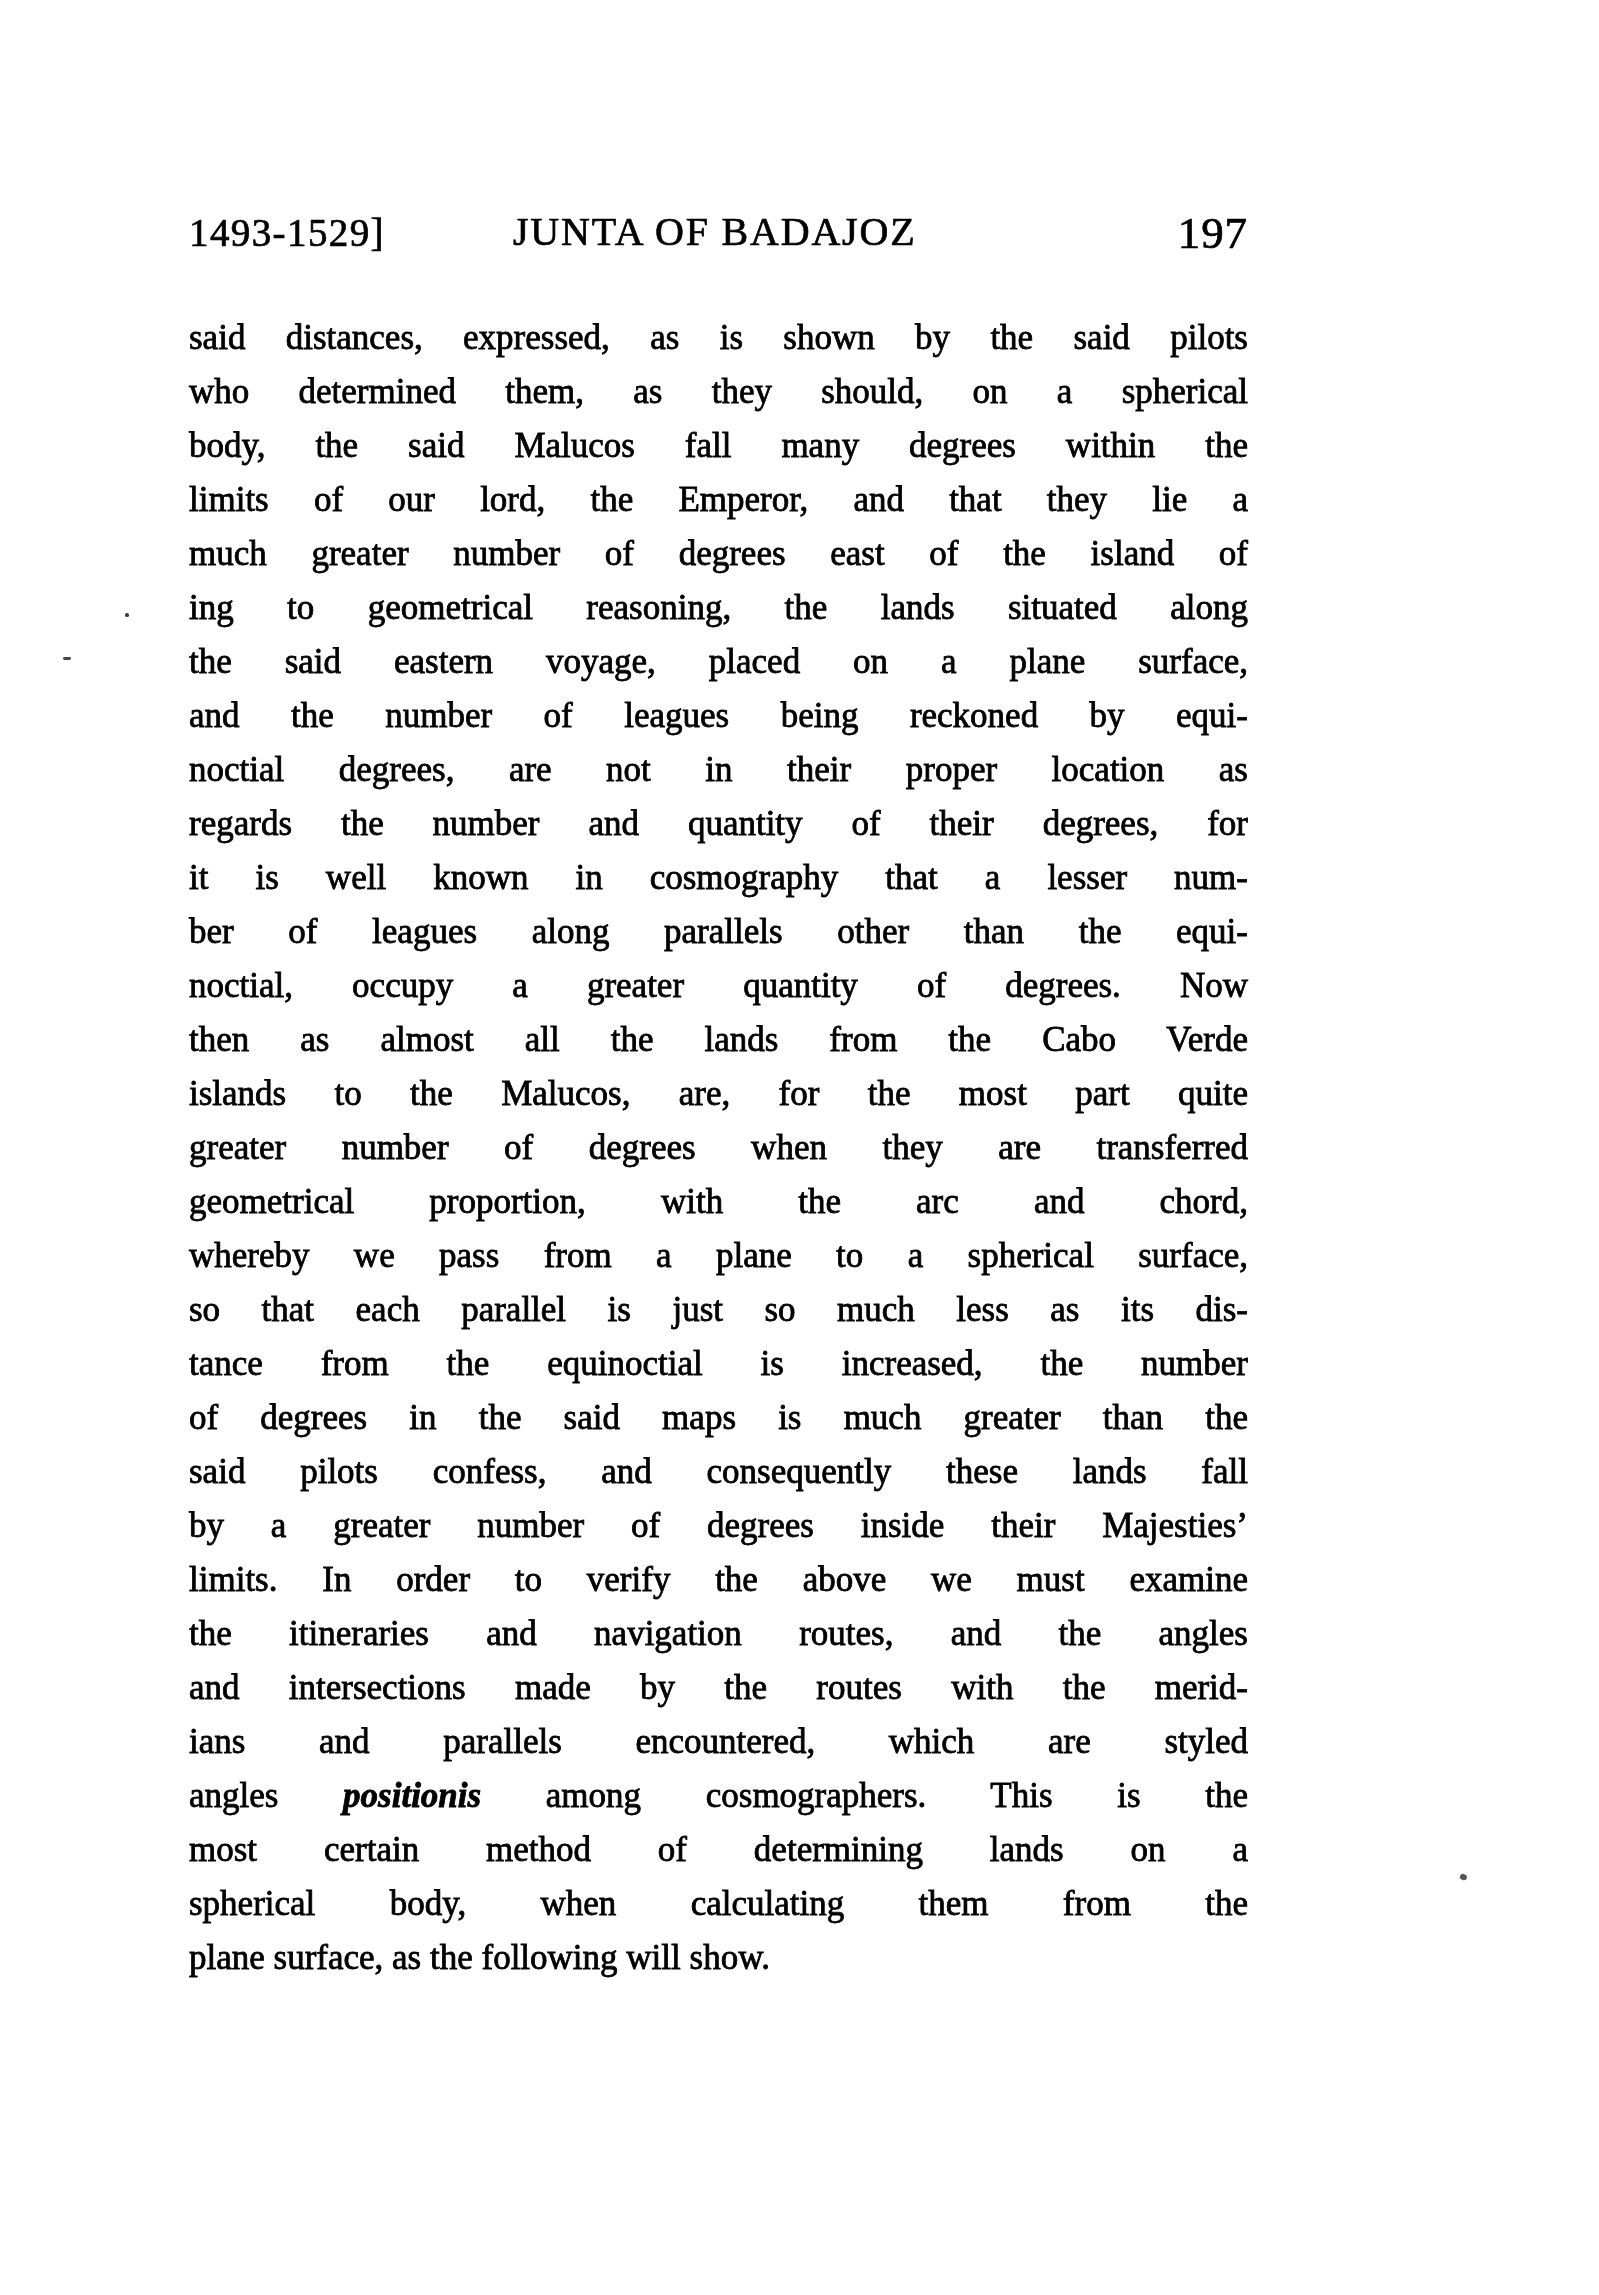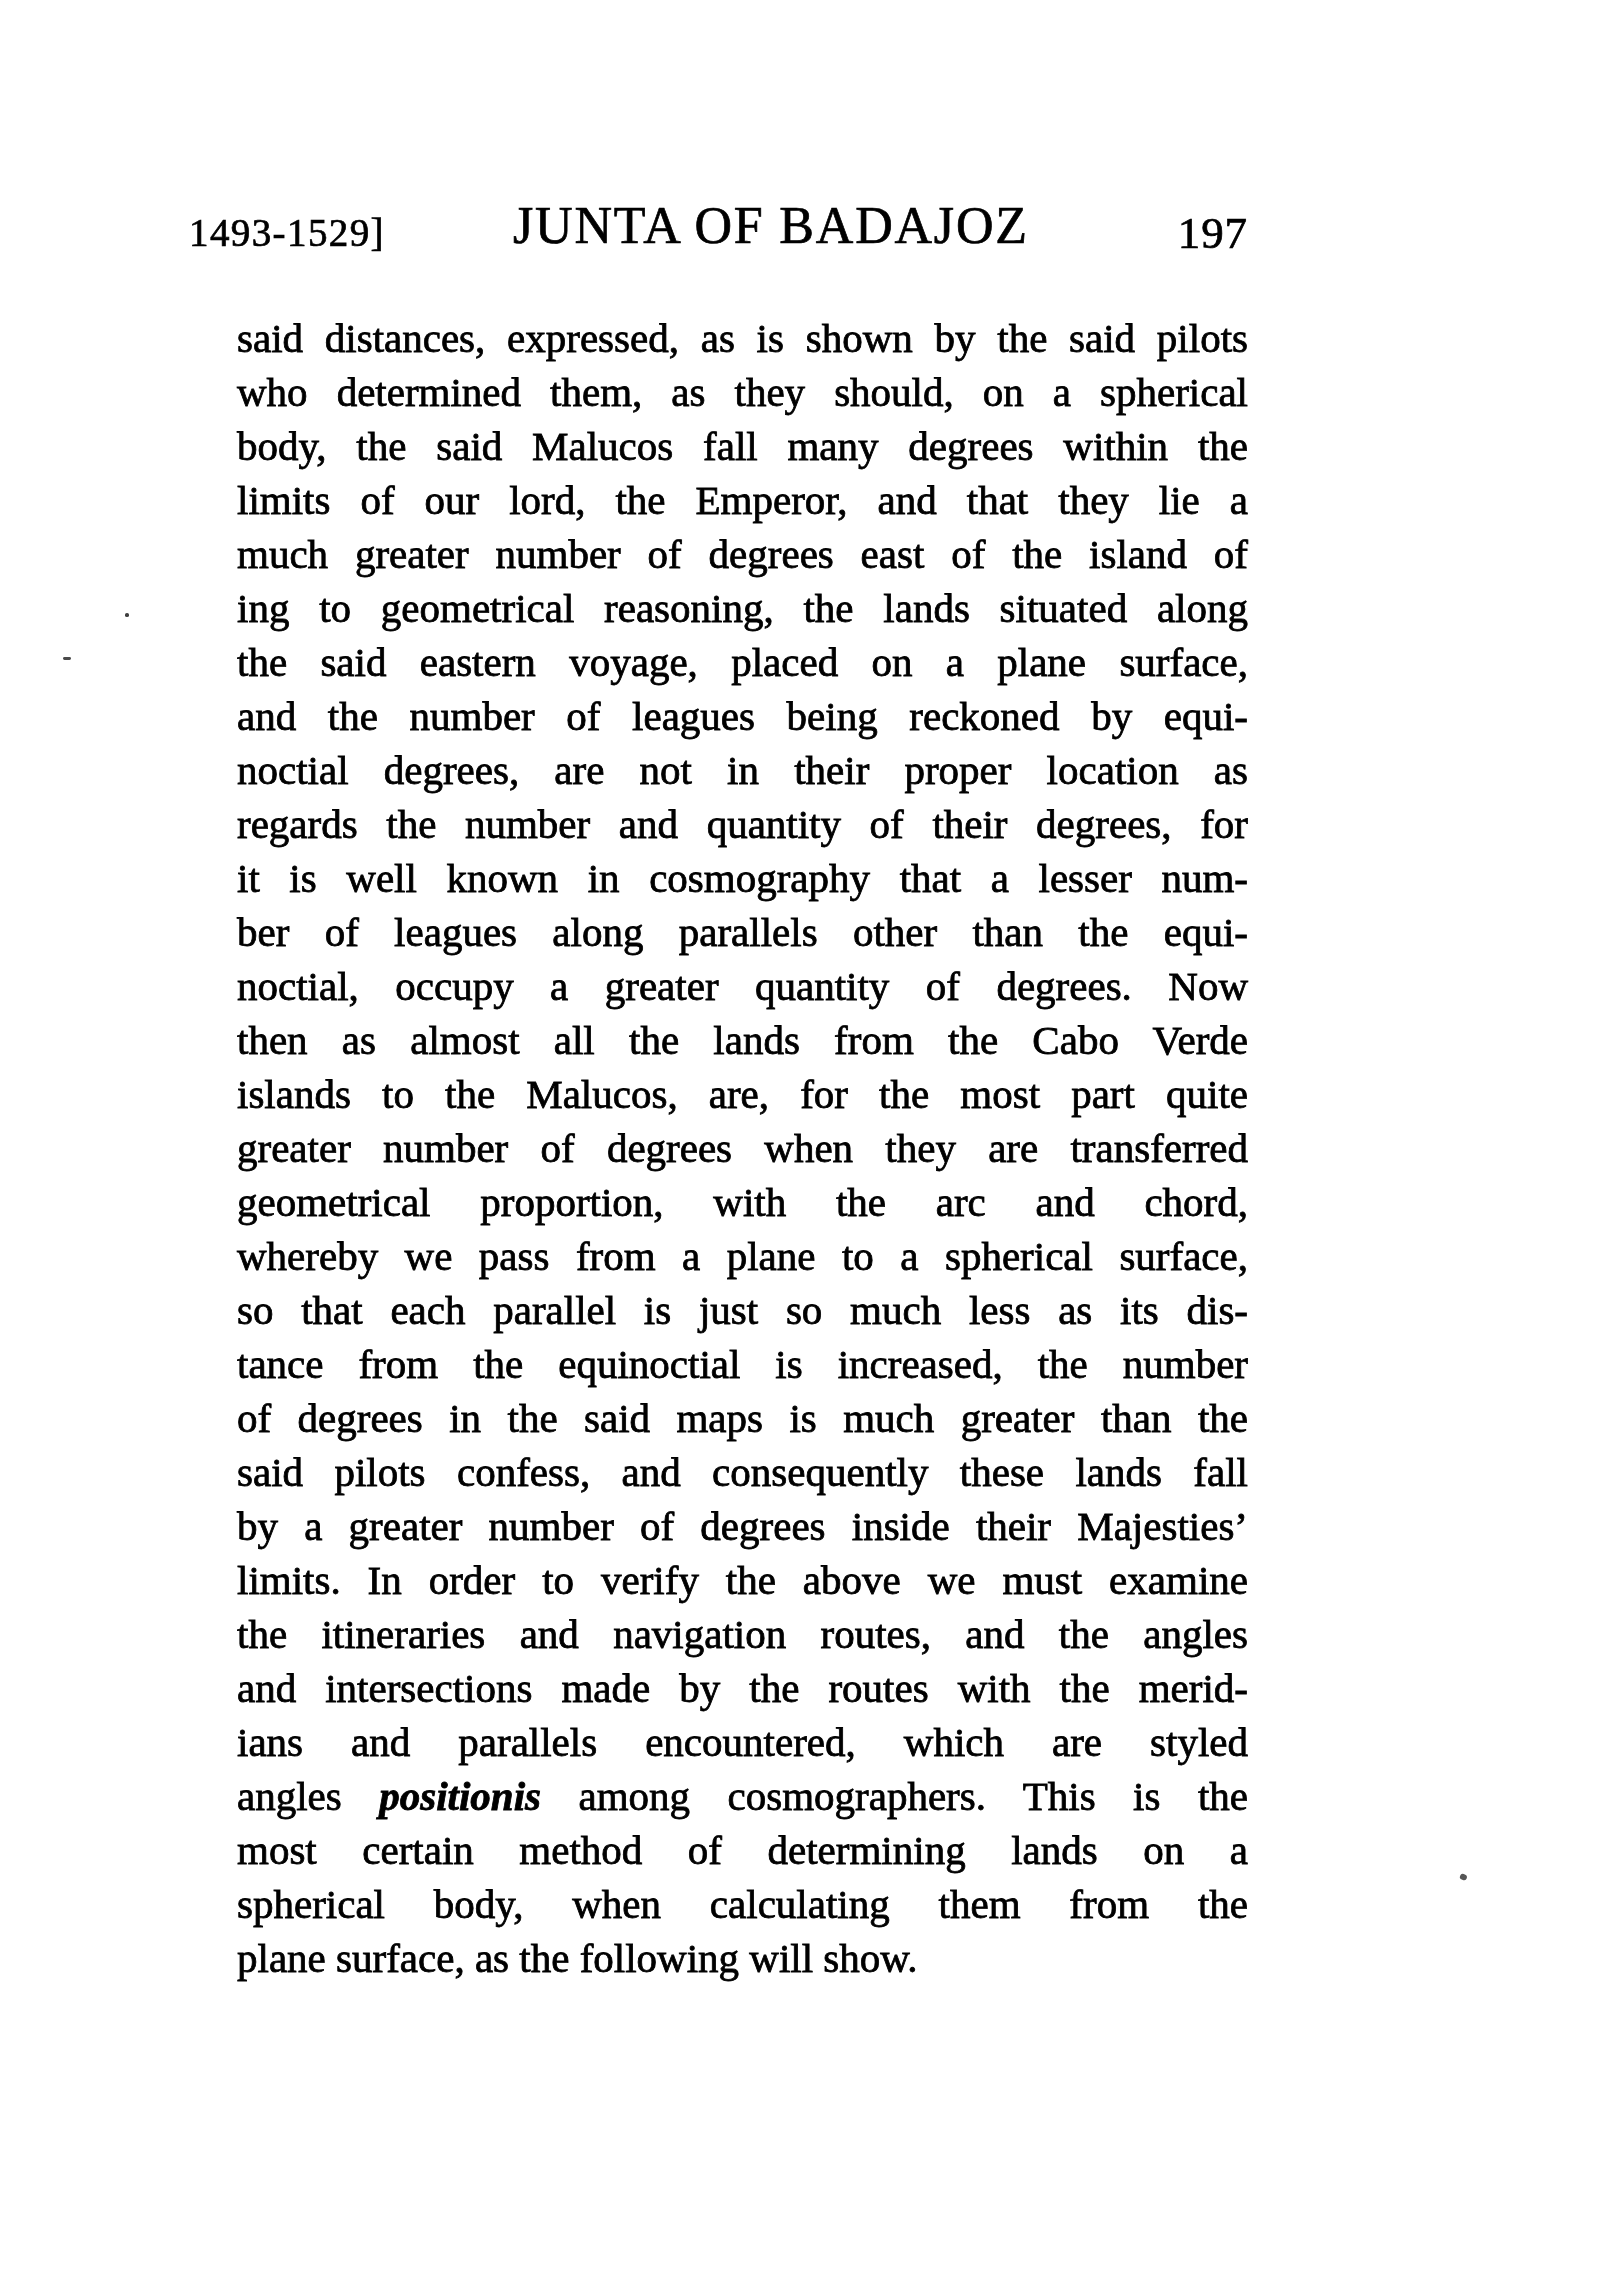--- a/index.html
+++ b/index.html
@@ -29,21 +29,21 @@
     font-size:39px;
     letter-spacing:1.4px;
     -webkit-text-stroke:0.7px #000;
     white-space:nowrap;
   }
   .runhead-title {
     position:absolute;
     left:324px;
     bottom:4.6px;
     width:400px;
-    font-size:52px;
+    font-size:40px;
     letter-spacing:1.8px;
     text-align:justify;
     text-align-last:justify;
     -webkit-text-stroke:0.7px #000;
     white-space:nowrap;
     display:block;
   }
   .runhead-page {
     position:absolute;
     right:0;
@@ -57,26 +57,25 @@
   
   .bodytext {
     position:absolute;
     left:189px;
     top:311px;
     width:1059px;
   }
   .line {
     height:54px;
     line-height:54px;
-    font-size:41px;
+    font-size:35px;
     text-align:justify;
     text-align-last:justify;
     -webkit-text-stroke:0.8px #000;
     overflow:visible;
-    margin-left:48px;
   }
   .line.last { text-align-last:left; }
   .italic { font-style:italic;font-weight:bold; }
 
   
   .artifact { position:absolute; background:#1d1d1d; }
   .artifact.dot-1 {
     left:125px; top:613px; width:3.7px; height:3.7px;
     border-radius:50%; opacity:.85;
   }

